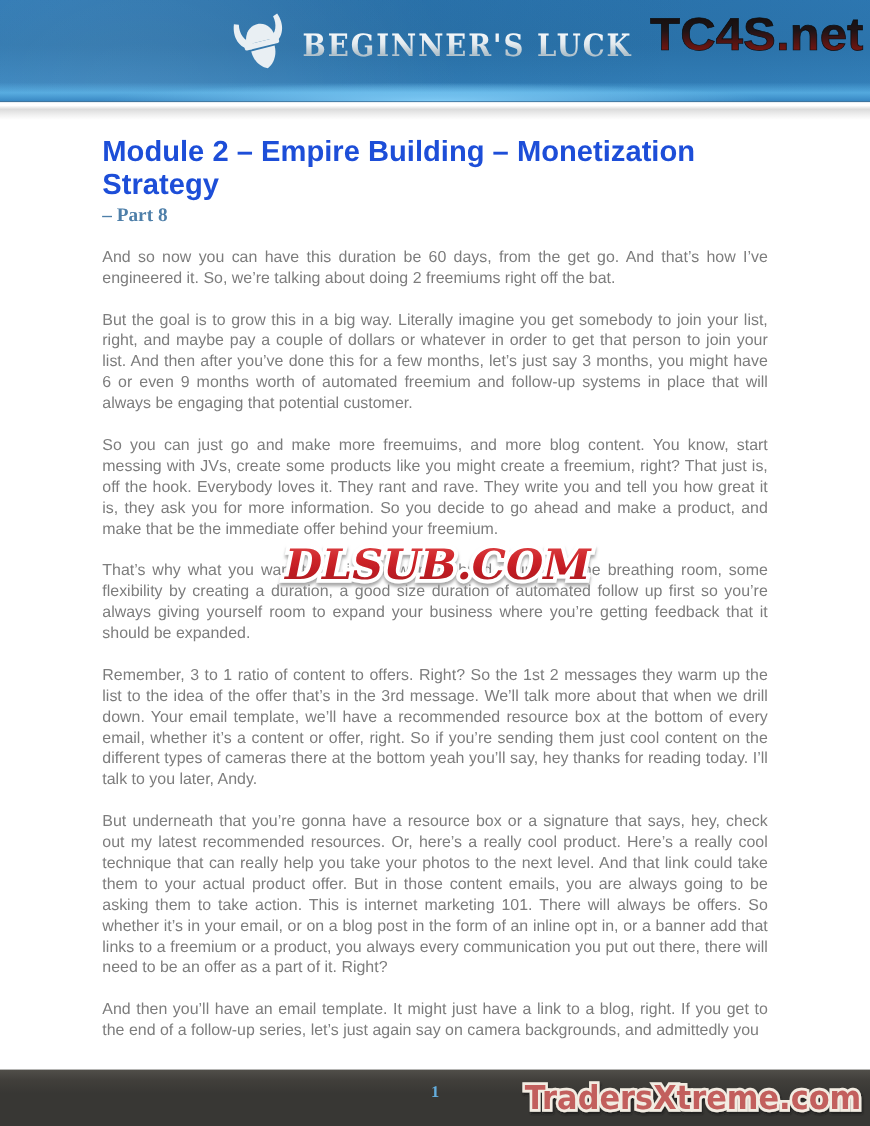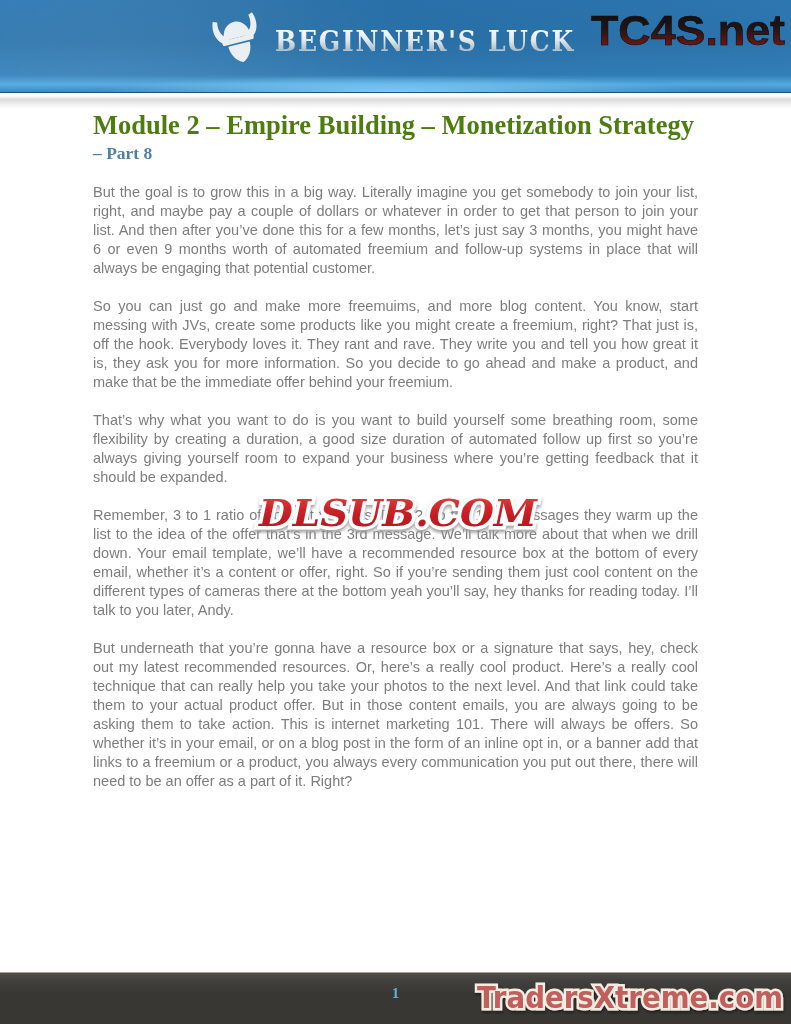--- a/index.html
+++ b/index.html
@@ -36,25 +36,25 @@
     display:flex;justify-content:center;align-items:center;gap:4px;
   }
   .helmet{transform:rotate(-14deg);}
   .tc4s{position:absolute;top:4px;right:2px;}
 
   
   .content{
     position:absolute;top:106px;left:93px;width:605px;
   }
   h1{
-    margin:4px 0 0 0;
-    font-family:Liberation Serif, serif;
+    margin:16px 0 0 0;
+    font-family:Liberation Sans, sans-serif;
     font-weight:600;
     font-size:26.5px;line-height:30px;
-    color:#4d7c0f;
+    color:#1d4ed8;
     letter-spacing:0px;
   }
   h2{
     margin:2px 0 0 0;
     font-family:"Liberation Serif",serif;
     font-weight:600;
     font-size:17.5px;line-height:22px;
     color:#4e7fa9;
   }
   .content p{
@@ -136,25 +136,27 @@
       <text x="101" y="41" text-anchor="middle" font-family="Liberation Sans, sans-serif" font-size="42" font-weight="bold" fill="url(#blackred)" stroke="#0a0a0a" stroke-width="0.6" textLength="194" lengthAdjust="spacingAndGlyphs">TC4S.net</text>
     </svg>
   </header>
 
   <div class="banner-shadow"></div>
 
   <main class="content">
     <h1>Module 2 – Empire Building – Monetization Strategy</h1>
     <h2>– Part 8</h2>
 
+    <p>And so now you can have this duration be 60 days, from the get go. And that’s how I’ve engineered it. So, we’re talking about doing 2 freemiums right off the bat.</p>
     <p>But the goal is to grow this in a big way. Literally imagine you get somebody to join your list, right, and maybe pay a couple of dollars or whatever in order to get that person to join your list. And then after you’ve done this for a few months, let’s just say 3 months, you might have 6 or even 9 months worth of automated freemium and follow-up systems in place that will always be engaging that potential customer.</p>
     <p>So you can just go and make more freemuims, and more blog content. You know, start messing with JVs, create some products like you might create a freemium, right? That just is, off the hook. Everybody loves it. They rant and rave. They write you and tell you how great it is, they ask you for more information. So you decide to go ahead and make a product, and make that be the immediate offer behind your freemium.</p>
     <p>That’s why what you want to do is you want to build yourself some breathing room, some flexibility by creating a duration, a good size duration of automated follow up first so you’re always giving yourself room to expand your business where you’re getting feedback that it should be expanded.</p>
     <p>Remember, 3 to 1 ratio of content to offers. Right? So the 1st 2 messages they warm up the list to the idea of the offer that’s in the 3rd message. We’ll talk more about that when we drill down. Your email template, we’ll have a recommended resource box at the bottom of every email, whether it’s a content or offer, right. So if you’re sending them just cool content on the different types of cameras there at the bottom yeah you’ll say, hey thanks for reading today. I’ll talk to you later, Andy.</p>
     <p>But underneath that you’re gonna have a resource box or a signature that says, hey, check out my latest recommended resources. Or, here’s a really cool product. Here’s a really cool technique that can really help you take your photos to the next level. And that link could take them to your actual product offer. But in those content emails, you are always going to be asking them to take action. This is internet marketing 101. There will always be offers. So whether it’s in your email, or on a blog post in the form of an inline opt in, or a banner add that links to a freemium or a product, you always every communication you put out there, there will need to be an offer as a part of it. Right?</p>
+    <p>And then you’ll have an email template. It might just have a link to a blog, right. If you get to the end of a follow-up series, let’s just again say on camera backgrounds, and admittedly you</p>
   </main>
 
   <div class="dlsub">
     <svg width="300" height="52" viewBox="0 0 300 52">
       <text x="150" y="39" text-anchor="middle" font-family="DejaVu Serif, serif" font-size="38" font-weight="bold" fill="url(#redgloss)" stroke="#ffffff" stroke-width="7" paint-order="stroke" filter="url(#graydrop)" textLength="278" lengthAdjust="spacingAndGlyphs">DLSUB.COM</text>
     </svg>
   </div>
 
   <footer class="footer">
     <div class="pagenum">1</div>

